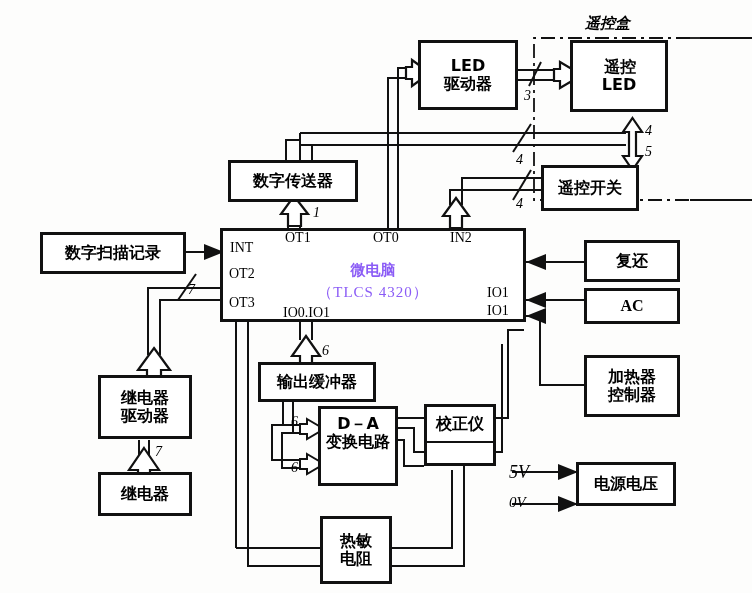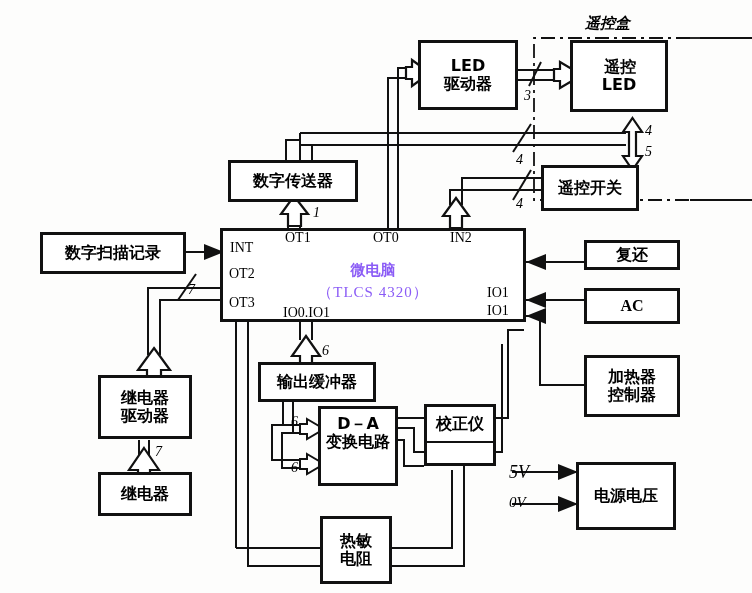--- a/index.html
+++ b/index.html
@@ -137,21 +137,21 @@
   </div>
 
   <div class="blk md" style="left:228px;top:160px;width:130px;height:42px;">
     <span class="cjk">数字传送器</span>
   </div>
 
   <div class="blk md" style="left:40px;top:232px;width:146px;height:42px;">
     <span class="cjk">数字扫描记录</span>
   </div>
 
-  <div class="blk md" style="left:584px;top:240px;width:96px;height:30px;">
+  <div class="blk md" style="left:584px;top:240px;width:96px;height:42px;">
     <span class="cjk">复还</span>
   </div>
 
   <div class="blk md" style="left:584px;top:288px;width:96px;height:36px;">
     <span>AC</span>
   </div>
 
   <div class="blk md" style="left:584px;top:355px;width:96px;height:62px;">
     <span style="white-space:pre-line;" class="cjk">加热器
 控制器</span>
@@ -178,21 +178,21 @@
   <div class="blk md" style="left:424px;top:404px;width:72px;height:62px;align-items:flex-start;padding-top:8px;">
     <span class="cjk">校正仪</span>
   </div>
   <div class="divider" style="left:426px;top:441px;width:68px;"></div>
 
   <div class="blk md" style="left:320px;top:516px;width:72px;height:68px;">
     <span style="white-space:pre-line;" class="cjk">热敏
 电阻</span>
   </div>
 
-  <div class="blk md" style="left:576px;top:462px;width:100px;height:68px;">
+  <div class="blk md" style="left:576px;top:462px;width:100px;height:44px;">
     <span class="cjk">电源电压</span>
   </div>
 
   <div class="mcu" style="left:220px;top:228px;width:306px;height:94px;">
     <div class="mcutitle cjk" style="top:30px;">微电脑</div>
     <div class="mcutitle" style="top:52px;letter-spacing:1px;">（TLCS  4320）</div>
   </div>
 
   <span class="pin" style="left:230px;top:240px;">INT</span>
   <span class="pin" style="left:285px;top:230px;">OT1</span>

